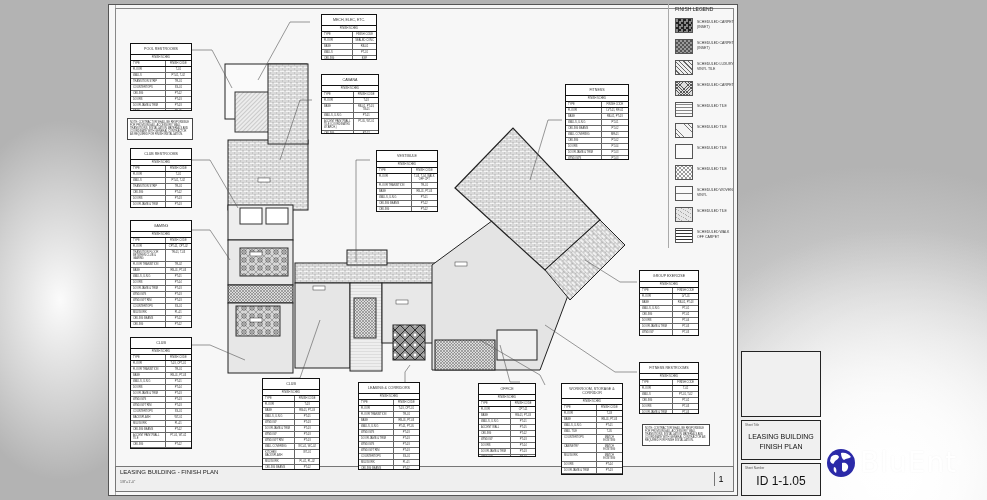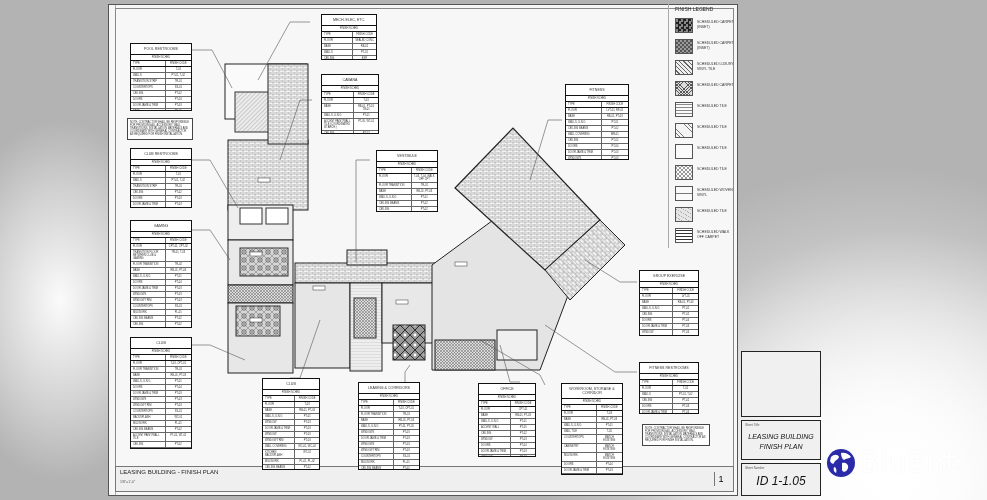--- a/index.html
+++ b/index.html
@@ -15,21 +15,21 @@
   .sideband{position:absolute;left:0;top:0;width:6px;height:100%;border-right:1px solid #aaa;}
   .titlebar{position:absolute;left:6px;right:3px;bottom:3px;height:24px;border:1px solid #777;background:#efefef;}
   .titlebar .t1{position:absolute;left:4px;top:2px;font-size:6px;color:#222;}
   .titlebar .t2{position:absolute;left:4px;top:13px;font-size:3.5px;color:#555;}
   .pagebox{position:absolute;right:6px;bottom:5px;width:12px;height:14px;border-left:1px solid #777;font-size:9px;text-align:center;line-height:14px;}
   .legend{position:absolute;left:668px;top:4px;width:70px;height:244px;border-left:1px solid #aaa;}
   .legend h4{margin:2px 0 0 6px;font-size:5px;font-weight:normal;color:#222;}
   .legend-row{position:absolute;left:6px;width:60px;height:16px;}
   .swatch{position:absolute;left:0;top:0;width:18px;height:15px;border:1px solid #555;box-sizing:border-box;}
   .legend-row span{position:absolute;left:22px;top:2px;font-size:3.5px;line-height:4.5px;color:#333;width:40px;}
-  .tbk{position:absolute;left:741px;width:80px;border:1.5px solid #222;background:#f0f0f0;box-sizing:border-box;font-style:italic;}
+  .tbk{position:absolute;left:741px;width:80px;border:1.5px solid #222;background:#f0f0f0;box-sizing:border-box;}
   .tbk .lab{position:absolute;left:3px;top:2px;font-size:3px;color:#555;}
   .tbk .val{position:absolute;left:0;width:100%;text-align:center;color:#111;}
   .sched{position:absolute;background:#fff;border:1.5px solid #111;box-sizing:border-box;font-size:2.6px;color:#333;overflow:hidden;}
   .sched .st{border-bottom:1px solid #111;text-align:center;font-size:3.6px;padding:3px 1px;}
   .sched .sub{border-bottom:1px solid #111;text-align:center;padding:1px;}
   .sched .hd{display:flex;border-bottom:1px solid #111;}
   .sched .row{display:flex;border-bottom:0.5px solid #666;}
   .sched .c1{width:58%;padding:1px 2px;border-right:0.5px solid #666;}
   .sched .c2{width:42%;padding:1px 2px;text-align:center;}
   .note{position:absolute;border:1px solid #444;background:#fff;font-size:2.6px;color:#333;padding:2px;box-sizing:border-box;}

